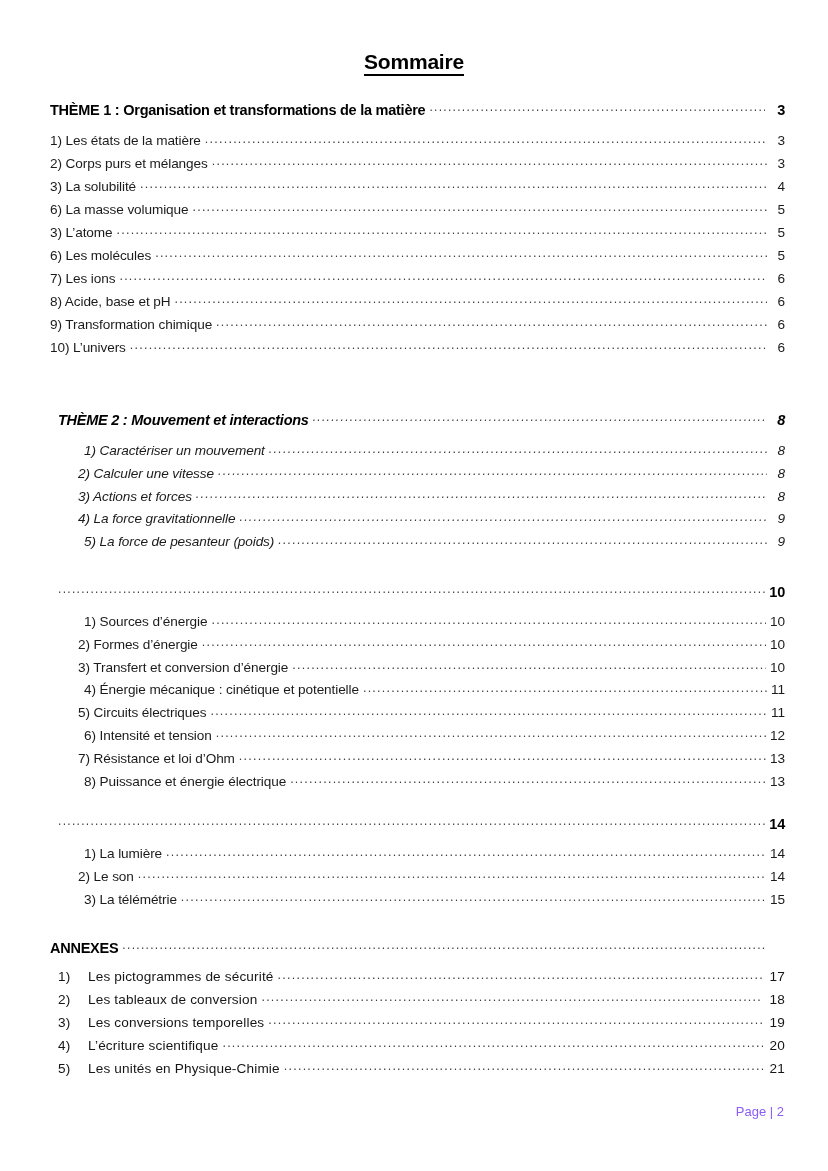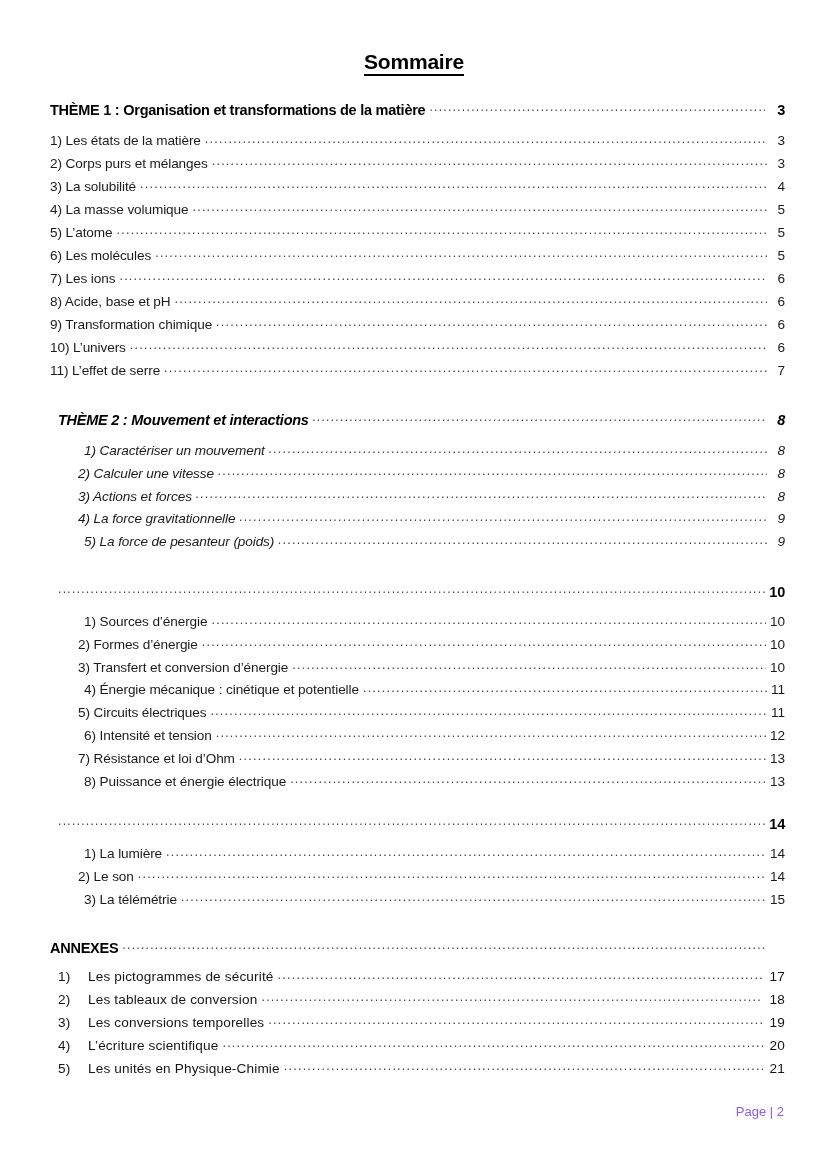--- a/index.html
+++ b/index.html
@@ -205,26 +205,26 @@
         <span class="toc-label">2) Corps purs et mélanges</span>
         <span class="toc-dots"></span>
         <span class="toc-page">3</span>
       </div>
       <div class="toc-row theme-item">
         <span class="toc-label">3) La solubilité</span>
         <span class="toc-dots"></span>
         <span class="toc-page">4</span>
       </div>
       <div class="toc-row theme-item">
-        <span class="toc-label">4) La masse volumique</span>
+        <span class="toc-label">6) La masse volumique</span>
         <span class="toc-dots"></span>
         <span class="toc-page">5</span>
       </div>
       <div class="toc-row theme-item">
-        <span class="toc-label">5) L’atome</span>
+        <span class="toc-label">3) L’atome</span>
         <span class="toc-dots"></span>
         <span class="toc-page">5</span>
       </div>
       <div class="toc-row theme-item">
         <span class="toc-label">6) Les molécules</span>
         <span class="toc-dots"></span>
         <span class="toc-page">5</span>
       </div>
       <div class="toc-row theme-item">
         <span class="toc-label">7) Les ions</span>
@@ -238,25 +238,20 @@
       </div>
       <div class="toc-row theme-item">
         <span class="toc-label">9) Transformation chimique</span>
         <span class="toc-dots"></span>
         <span class="toc-page">6</span>
       </div>
       <div class="toc-row theme-item">
         <span class="toc-label">10) L’univers</span>
         <span class="toc-dots"></span>
         <span class="toc-page">6</span>
-      </div>
-      <div class="toc-row theme-item">
-        <span class="toc-label">11) L’effet de serre</span>
-        <span class="toc-dots"></span>
-        <span class="toc-page">7</span>
       </div>
     </div>
   </div>
 
   <div class="section" id="section-theme2">
     <div class="toc-row theme-head">
       <span class="toc-label">THÈME 2 : Mouvement et interactions</span>
       <span class="toc-dots"></span>
       <span class="toc-page">8</span>
     </div>

